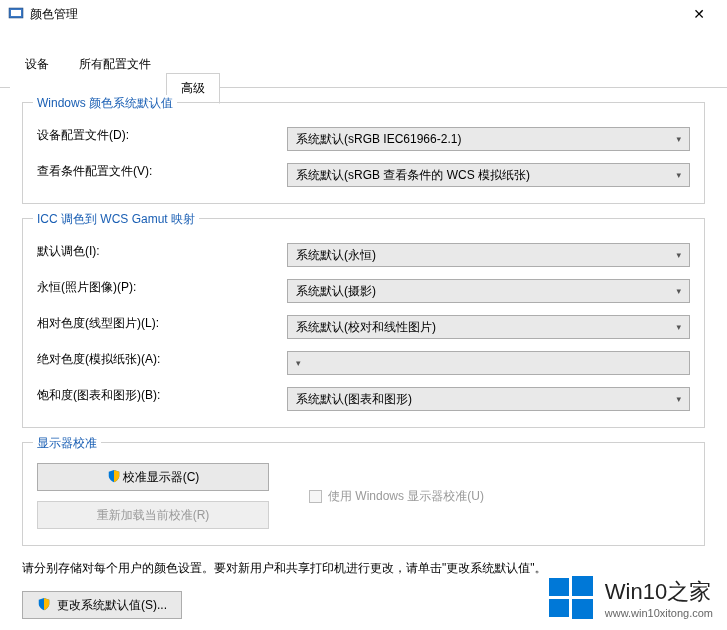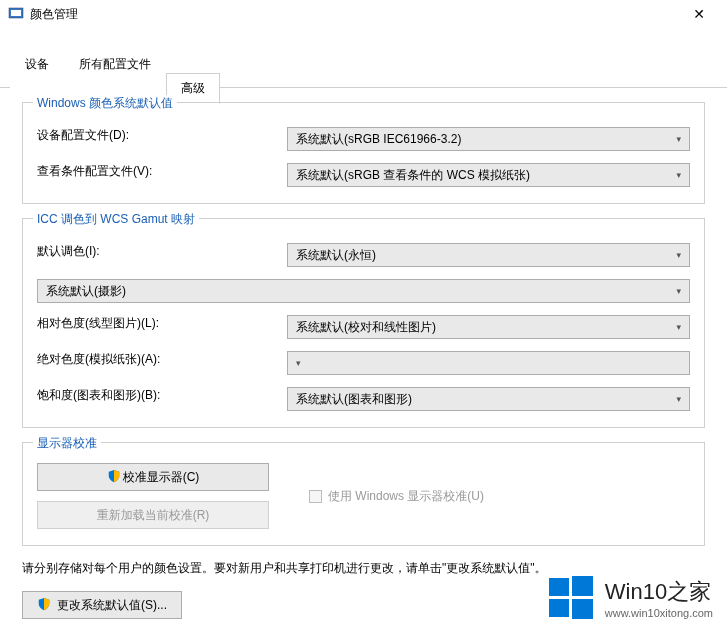--- a/index.html
+++ b/index.html
@@ -201,21 +201,21 @@
 
 <div class="content">
 
   
   <div class="groupbox">
     <div class="groupbox-title">Windows 颜色系统默认值</div>
 
     <div class="row">
       <div class="row-label">设备配置文件(D):</div>
       <div class="row-select">
-        <span>系统默认(sRGB IEC61966-3.2)</span>
+        <span>系统默认(sRGB IEC61966-2.1)</span>
         <span class="select-caret">▾</span>
       </div>
     </div>
 
     <div class="row">
       <div class="row-label">查看条件配置文件(V):</div>
       <div class="row-select">
         <span>系统默认(sRGB 查看条件的 WCS 模拟纸张)</span>
         <span class="select-caret">▾</span>
       </div>
@@ -228,20 +228,21 @@
 
     <div class="row">
       <div class="row-label">默认调色(I):</div>
       <div class="row-select">
         <span>系统默认(永恒)</span>
         <span class="select-caret">▾</span>
       </div>
     </div>
 
     <div class="row">
+      <div class="row-label">永恒(照片图像)(P):</div>
       <div class="row-select">
         <span>系统默认(摄影)</span>
         <span class="select-caret">▾</span>
       </div>
     </div>
 
     <div class="row">
       <div class="row-label">相对色度(线型图片)(L):</div>
       <div class="row-select">
         <span>系统默认(校对和线性图片)</span>

